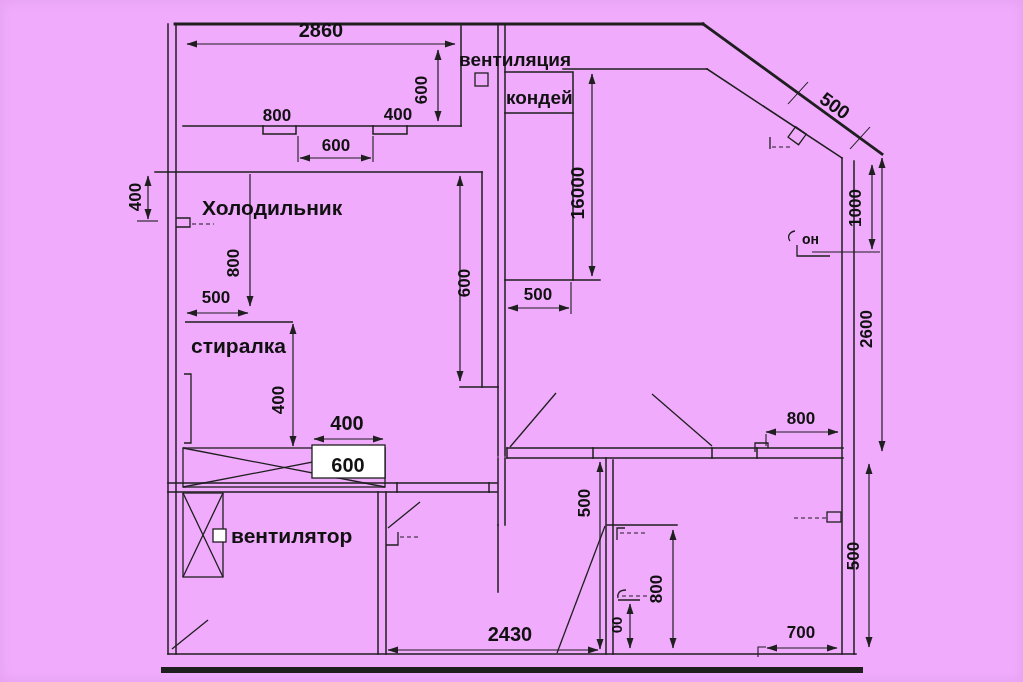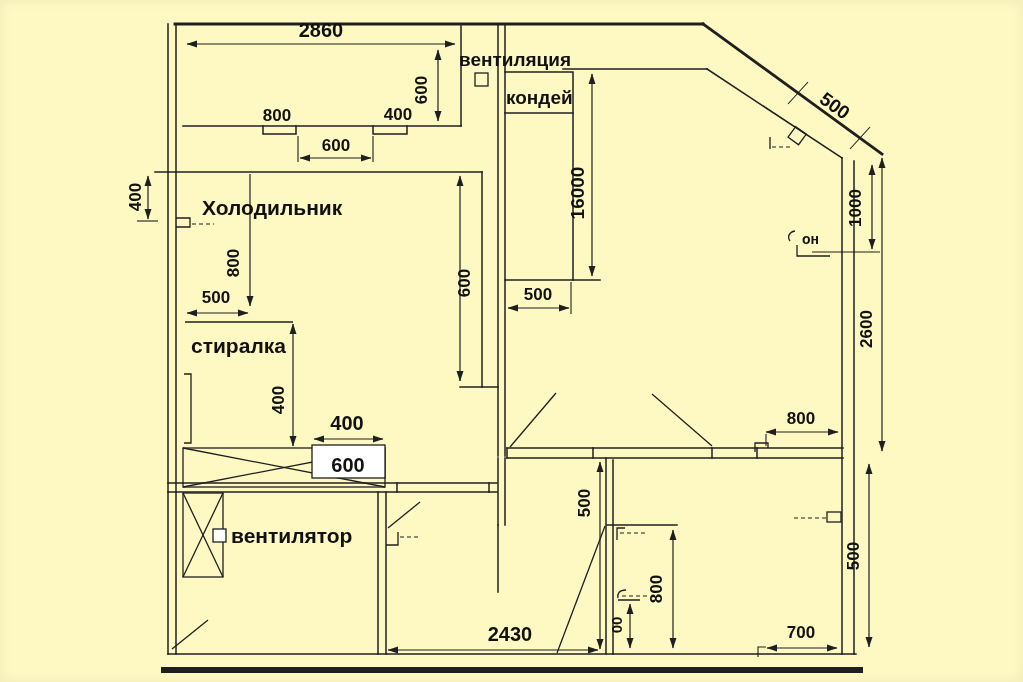--- a/index.html
+++ b/index.html
@@ -1,17 +1,17 @@
 <!DOCTYPE html>
 <html><head>
 <meta charset="utf-8">
 <style>
   html,body{margin:0;padding:0;background:#ffffff;}
   .sheet{
-    position:relative;width:1023px;height:682px;background:#fef9c3;
+    position:relative;width:1023px;height:682px;background:#f0abfc;
     font-family:"Liberation Sans",sans-serif;overflow:hidden;
     box-shadow:inset 0 0 14px rgba(0,0,0,.06);
   }
   svg{display:block}
   .wall{stroke:#1f1f1f;fill:none;stroke-width:1.5;stroke-linecap:square}
   .wall-heavy{stroke:#1f1f1f;fill:none;stroke-width:2.8;stroke-linecap:square}
   .wall-base{stroke:#1f1f1f;fill:none;stroke-width:6;stroke-linecap:square}
   .dim{stroke:#1f1f1f;fill:none;stroke-width:1.2}
   .ext{stroke:#1f1f1f;fill:none;stroke-width:1.1}
   .dash{stroke:#1f1f1f;fill:none;stroke-width:1.1;stroke-dasharray:4 3}

